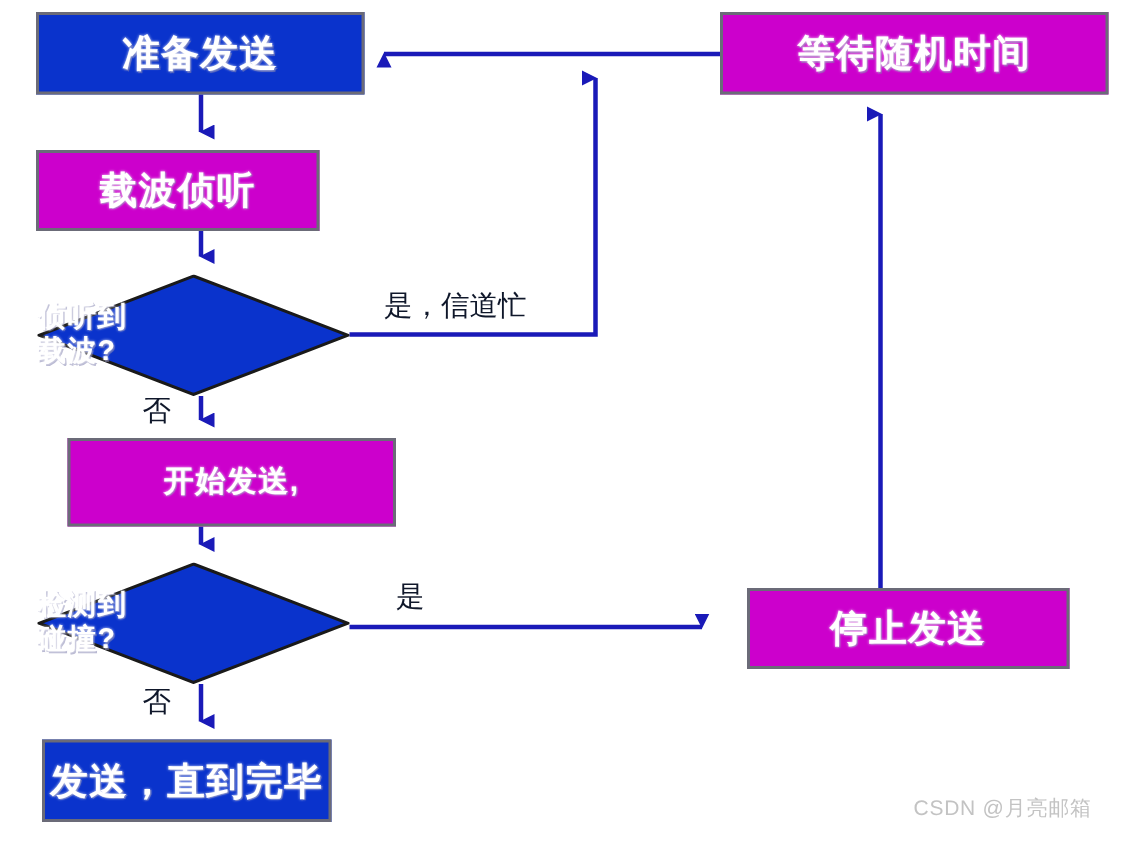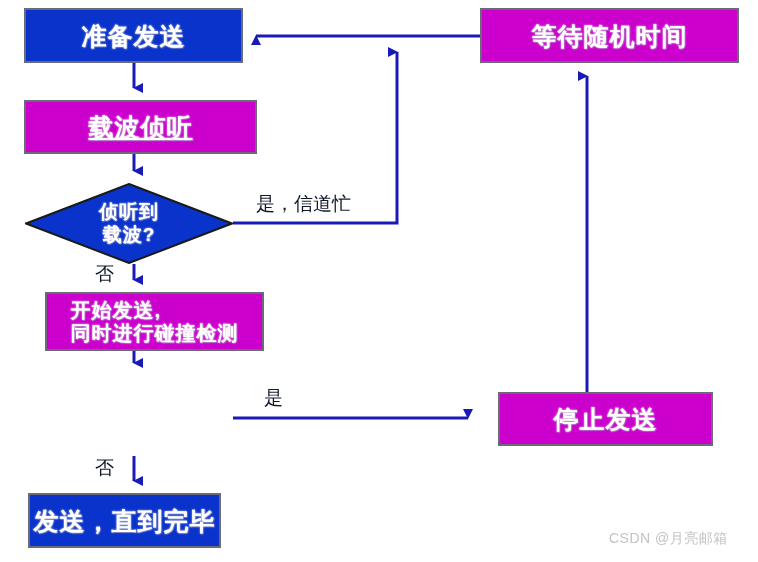--- a/index.html
+++ b/index.html
@@ -23,39 +23,39 @@
     top: 0;
     width: 758px;
     height: 562px;
   }
   .node {
     position: absolute;
     box-sizing: border-box;
     display: flex;
     align-items: center;
     justify-content: center;
-    text-align: left;
+    text-align: right;
     color: #ffffff;
     font-weight: bold;
     letter-spacing: 1px;
     line-height: 1.12;
     text-shadow:
        0 0 2px rgba(255,255,255,0.9),
        1px 1px 0 rgba(120,120,170,0.55);
     z-index: 3;
   }
   .box {
     border: 2px solid #6b6b78;
   }
   .box-blue { background: #0a33cc; }
   .box-magenta { background: #cc00cc; }
 
   
   #n-prepare   { left: 24px;  top: 8px;   width: 219px; height: 55px;  font-size: 25px; }
-  #n-carrier   { left: 24px;  top: 100px; width: 233px; height: 54px;  font-size: 25px; text-decoration: underline; }
+  #n-carrier   { left: 24px;  top: 100px; width: 189px; height: 54px;  font-size: 25px; }
   #n-start     { left: 24px;  top: 292px; width: 219px; height: 59px;  font-size: 20px; margin-left: 21px; }
   #n-sendall   { left: 28px;  top: 493px; width: 193px; height: 55px;  font-size: 25px; }
   #n-wait      { left: 480px; top: 8px;   width: 259px; height: 55px;  font-size: 25px; }
   #n-stop      { left: 480px; top: 392px; width: 215px; height: 54px;  font-size: 25px; margin-left: 18px; }
 
   
   .diamond-wrap {
     position: absolute;
     z-index: 3;
   }
@@ -65,21 +65,21 @@
     position: absolute;
     left: 0; top: 0;
     width: 100%; height: 100%;
   }
   .diamond-label {
     position: absolute;
     left: 0; top: 0;
     width: 100%; height: 100%;
     display: flex;
     flex-direction: column;
-    align-items: center;
+    align-items: flex-start;
     justify-content: center;
     color: #ffffff;
     font-weight: bold;
     font-size: 19px;
     line-height: 1.18;
     letter-spacing: 1px;
     text-shadow:
        0 0 2px rgba(255,255,255,0.9),
        1px 1px 0 rgba(120,120,170,0.55);
     pointer-events: none;
@@ -154,40 +154,48 @@
     </g>
   </svg>
 
   <div id="n-prepare" class="node box box-blue">准备发送</div>
 
   <div id="n-carrier" class="node box box-magenta">载波侦听</div>
 
   <div id="n-start" class="node box box-magenta">
     <div>
       <div>开始发送,</div>
-      <div>同时进行碰撞检测</div>
     </div>
   </div>
 
   <div id="n-sendall" class="node box box-blue">发送，直到完毕</div>
 
   <div id="n-wait" class="node box box-magenta">等待随机时间</div>
 
   <div id="n-stop" class="node box box-magenta">停止发送</div>
 
   <div id="d-carrier" class="diamond-wrap">
     <svg viewBox="0 0 208 81" preserveAspectRatio="none" xmlns="http://www.w3.org/2000/svg">
       <polygon points="104,1 207,40.5 104,80 1,40.5" fill="#0a33cc" stroke="#1a1a1a" stroke-width="2"></polygon>
     </svg>
     <div class="diamond-label">
       <div>侦听到</div>
       <div>载波?</div>
     </div>
   </div>
 
+  <div id="d-collide" class="diamond-wrap">
+    <svg viewBox="0 0 208 81" preserveAspectRatio="none" xmlns="http://www.w3.org/2000/svg">
+      <polygon points="104,1 207,40.5 104,80 1,40.5" fill="#0a33cc" stroke="#1a1a1a" stroke-width="2"></polygon>
+    </svg>
+    <div class="diamond-label">
+      <div>检测到</div>
+      <div>碰撞?</div>
+    </div>
+  </div>
 
   <div id="lbl-busy" class="edge-label">是，信道忙</div>
 
   <div id="lbl-no-1" class="edge-label">否</div>
 
   <div id="lbl-yes" class="edge-label">是</div>
 
   <div id="lbl-no-2" class="edge-label">否</div>
 
   <div id="watermark">CSDN @月亮邮箱</div>

